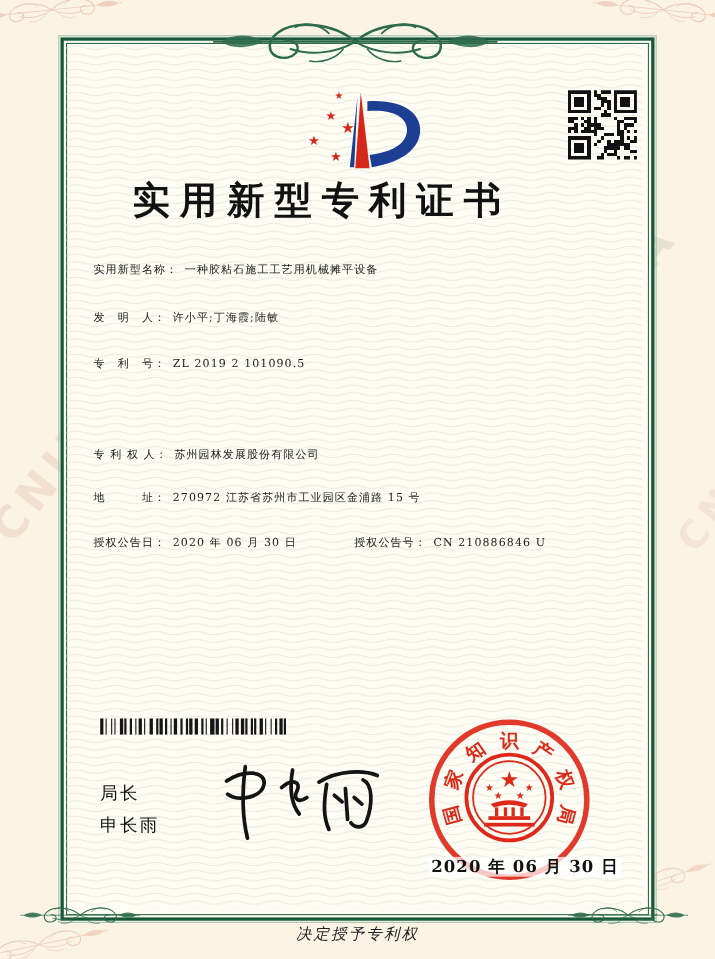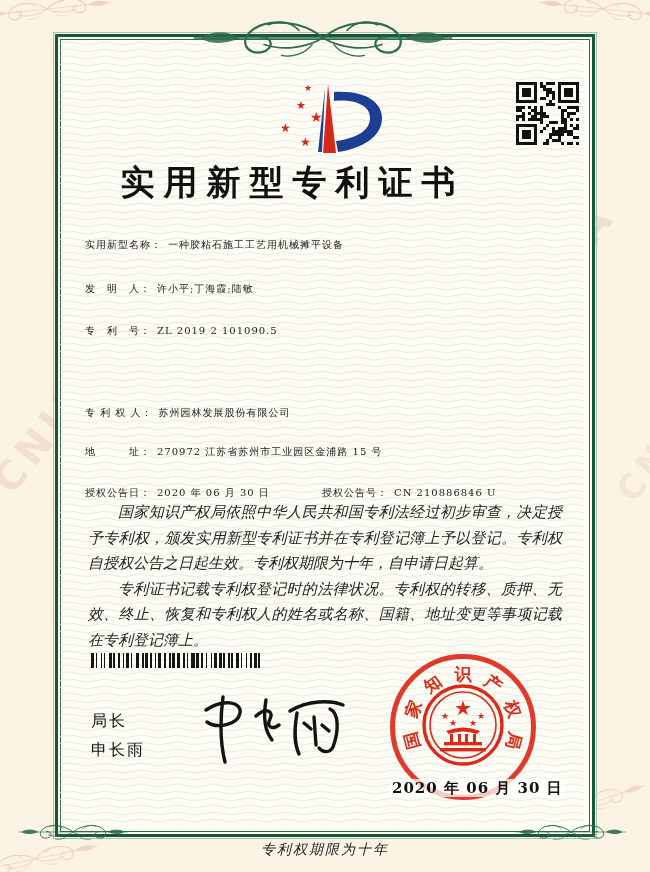--- a/index.html
+++ b/index.html
@@ -361,24 +361,20 @@
   <div class="row" style="top:238px"><span class="lab">实用新型名称：</span><span class="val">一种胶粘石施工工艺用机械摊平设备</span></div>
   <div class="row" style="top:282px"><span class="lab">发　明　人：</span><span class="val">许小平;丁海霞;陆敏</span></div>
   <div class="row" style="top:324px"><span class="lab">专　利　号：</span><span class="val">ZL 2019 2 101090.5</span></div>
   <div class="row" style="top:406px"><span class="lab">专 利 权 人：</span><span class="val">苏州园林发展股份有限公司</span></div>
   <div class="row" style="top:445px"><span class="lab">地　　　址：</span><span class="val">270972 江苏省苏州市工业园区金浦路 15 号</span></div>
   <div class="row" style="top:486px">
     <span class="lab">授权公告日：</span><span class="val">2020 年 06 月 30 日</span>
     <span class="pair2"><span class="lab">授权公告号：</span><span class="val">CN 210886846 U</span></span>
   </div>
 
-  <div class="paras">
-    <p>国家知识产权局依照中华人民共和国专利法经过初步审查，决定授予专利权，颁发实用新型专利证书并在专利登记簿上予以登记。专利权自授权公告之日起生效。专利权期限为十年，自申请日起算。</p>
-    <p>专利证书记载专利权登记时的法律状况。专利权的转移、质押、无效、终止、恢复和专利权人的姓名或名称、国籍、地址变更等事项记载在专利登记簿上。</p>
-  </div>
 
   <div class="barcode" id="barcode"><i style="width:3.2px;background:#161616"></i><i style="width:1.6px;background:transparent"></i><i style="width:1.6px;background:#161616"></i><i style="width:3.2px;background:transparent"></i><i style="width:1.6px;background:#161616"></i><i style="width:1.6px;background:transparent"></i><i style="width:1.6px;background:#161616"></i><i style="width:3.2px;background:transparent"></i><i style="width:3.2px;background:#161616"></i><i style="width:1.6px;background:transparent"></i><i style="width:1.6px;background:#161616"></i><i style="width:3.2px;background:transparent"></i><i style="width:1.6px;background:#161616"></i><i style="width:3.2px;background:transparent"></i><i style="width:1.6px;background:#161616"></i><i style="width:1.6px;background:transparent"></i><i style="width:3.2px;background:#161616"></i><i style="width:1.6px;background:transparent"></i><i style="width:1.6px;background:#161616"></i><i style="width:3.2px;background:transparent"></i><i style="width:3.2px;background:#161616"></i><i style="width:3.2px;background:transparent"></i><i style="width:1.6px;background:#161616"></i><i style="width:1.6px;background:transparent"></i><i style="width:3.2px;background:#161616"></i><i style="width:1.6px;background:transparent"></i><i style="width:1.6px;background:#161616"></i><i style="width:3.2px;background:transparent"></i><i style="width:1.6px;background:#161616"></i><i style="width:1.6px;background:transparent"></i><i style="width:3.2px;background:#161616"></i><i style="width:3.2px;background:transparent"></i><i style="width:1.6px;background:#161616"></i><i style="width:3.2px;background:transparent"></i><i style="width:1.6px;background:#161616"></i><i style="width:1.6px;background:transparent"></i><i style="width:3.2px;background:#161616"></i><i style="width:1.6px;background:transparent"></i><i style="width:3.2px;background:#161616"></i><i style="width:3.2px;background:transparent"></i><i style="width:1.6px;background:#161616"></i><i style="width:1.6px;background:transparent"></i><i style="width:1.6px;background:#161616"></i><i style="width:3.2px;background:transparent"></i><i style="width:3.2px;background:#161616"></i><i style="width:1.6px;background:transparent"></i><i style="width:3.2px;background:#161616"></i><i style="width:1.6px;background:transparent"></i><i style="width:1.6px;background:#161616"></i><i style="width:3.2px;background:transparent"></i><i style="width:1.6px;background:#161616"></i><i style="width:3.2px;background:transparent"></i><i style="width:1.6px;background:#161616"></i><i style="width:1.6px;background:transparent"></i><i style="width:3.2px;background:#161616"></i><i style="width:1.6px;background:transparent"></i><i style="width:3.2px;background:#161616"></i><i style="width:1.6px;background:transparent"></i><i style="width:1.6px;background:#161616"></i><i style="width:3.2px;background:transparent"></i><i style="width:1.6px;background:#161616"></i><i style="width:1.6px;background:transparent"></i><i style="width:1.6px;background:#161616"></i><i style="width:3.2px;background:transparent"></i><i style="width:3.2px;background:#161616"></i><i style="width:1.6px;background:transparent"></i><i style="width:1.6px;background:#161616"></i><i style="width:3.2px;background:transparent"></i><i style="width:1.6px;background:#161616"></i><i style="width:3.2px;background:transparent"></i><i style="width:1.6px;background:#161616"></i><i style="width:1.6px;background:transparent"></i><i style="width:3.2px;background:#161616"></i><i style="width:1.6px;background:transparent"></i><i style="width:1.6px;background:#161616"></i><i style="width:3.2px;background:transparent"></i></div>
 
   <div class="sig-title">局长</div>
   <div class="sig-name">申长雨</div>
   <svg class="sig-script" viewBox="0 0 160 78">
     <g fill="none" stroke="#141414" stroke-width="3.4" stroke-linecap="round" stroke-linejoin="round">
       <path d="M16 20 C 32 9 52 11 50 23 C 48 35 27 39 17 32"></path>
       <path d="M33 7 C 30 30 30 52 35 72"></path>
       <path d="M66 26 C 76 17 84 21 80 29 C 76 37 82 40 89 35"></path>
@@ -415,15 +411,15 @@
   <span class="ring-char" style="transform: rotate(-105deg) translateY(-53px);">国</span>
       <span class="ring-char" style="transform: rotate(-70deg) translateY(-53px);">家</span>
       <span class="ring-char" style="transform: rotate(-35deg) translateY(-53px);">知</span>
       <span class="ring-char" style="transform: rotate(0deg) translateY(-53px);">识</span>
       <span class="ring-char" style="transform: rotate(35deg) translateY(-53px);">产</span>
       <span class="ring-char" style="transform: rotate(70deg) translateY(-53px);">权</span>
       <span class="ring-char" style="transform: rotate(105deg) translateY(-53px);">局</span>
     </div>
   <div class="seal-date"><span>2020 年 06 月 30 日</span></div>
 
-  <div class="cont-note">专利权期限为十年</div>
+  <div class="cont-note">决定授予专利权</div>
 
 </div>
 
 </body></html>

